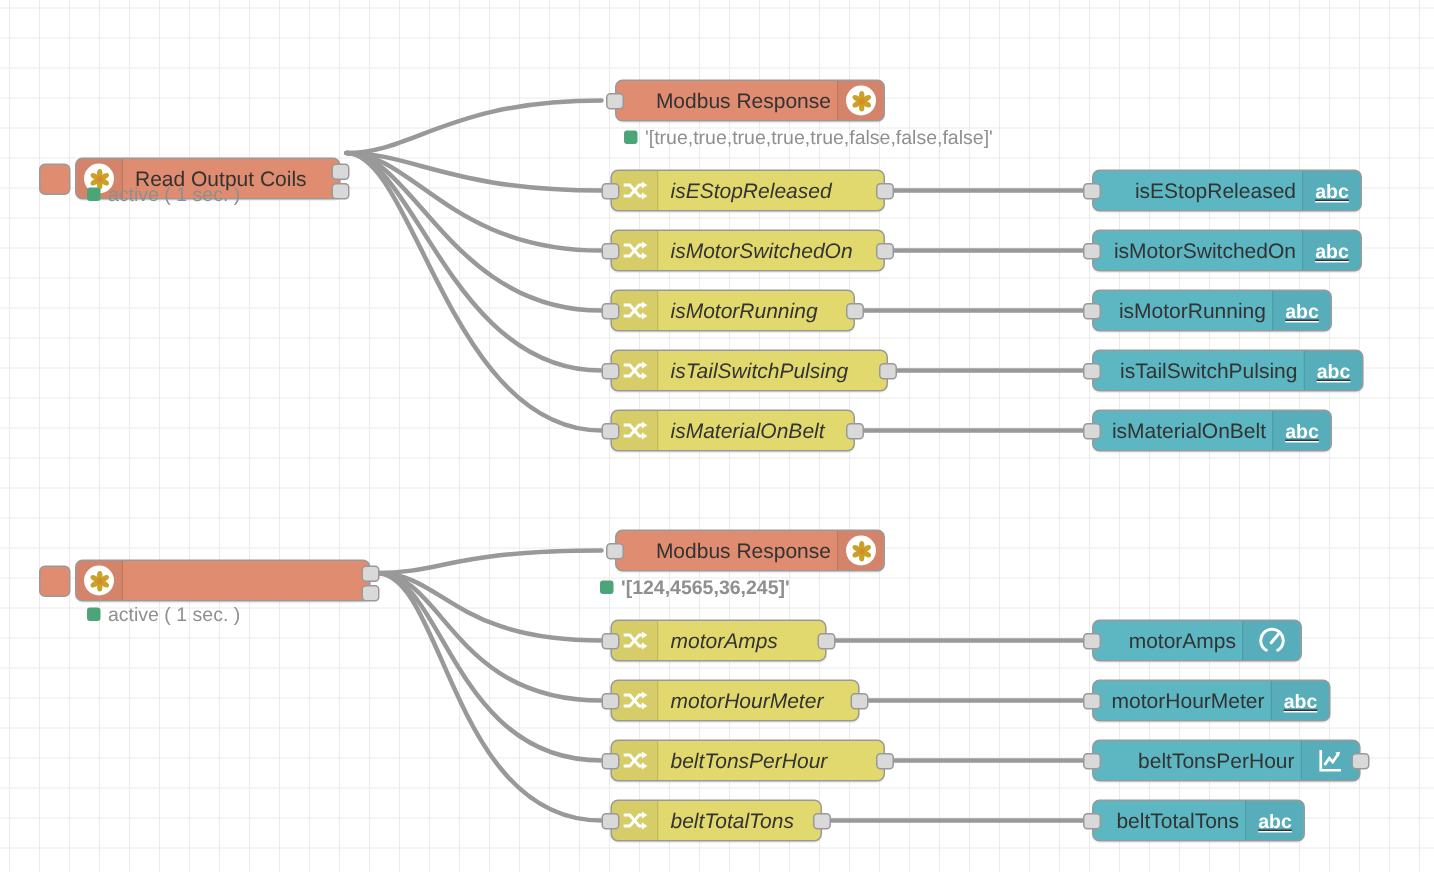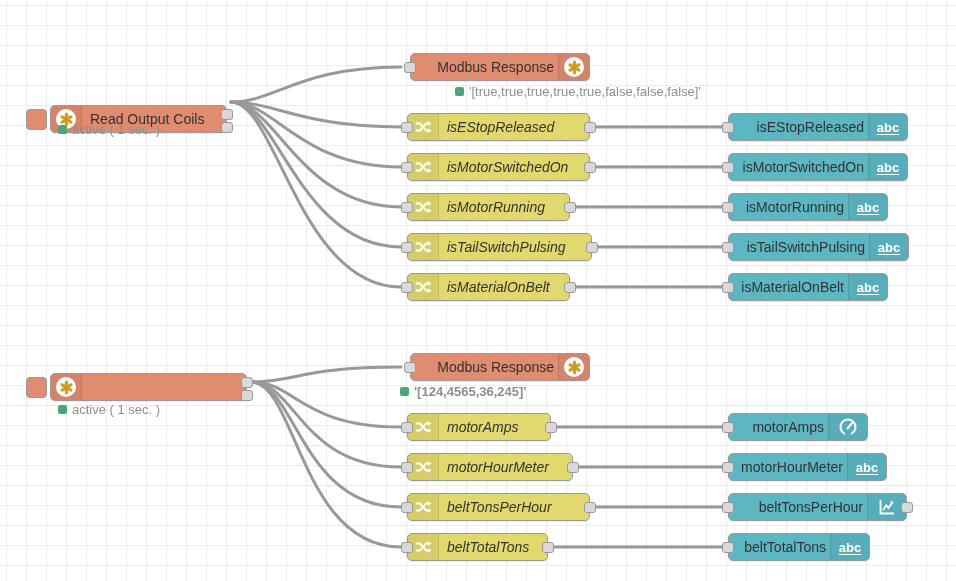--- a/index.html
+++ b/index.html
@@ -33,21 +33,21 @@
   .label.left-al{justify-content:flex-start;padding-left:8px;}
   .label.right-al{justify-content:flex-end;padding-right:4px;}
   .italic{font-style:italic;}
 
   .icon-region{
     display:flex;align-items:center;justify-content:center;
     background:rgba(0,0,0,0.05);position:relative;flex:none;
   }
   .icon-region.ir-left{width:30px;border-right:1px solid rgba(0,0,0,0.10);border-radius:4px 0 0 4px;}
   .icon-region.ir-right{width:30px;border-left:1px solid rgba(0,0,0,0.10);border-radius:0 4px 4px 0;}
-  .icon-region.ir-right.wide{width:38px;}
+  .icon-region.ir-right.wide{width:38px;text-decoration:underline;}
 
   .white-circle{
     width:20px;height:20px;border-radius:50%;background:#fff;
     display:flex;align-items:center;justify-content:center;
   }
   .abc{
     color:#fff;font-weight:bold;font-size:13px;
     text-decoration:underline;text-underline-offset:2px;
   }
 
@@ -141,21 +141,21 @@
             <ellipse cx="10" cy="4.8" rx="2.4" ry="4" transform="rotate(120 10 10)"></ellipse>
             <ellipse cx="10" cy="4.8" rx="2.4" ry="4" transform="rotate(180 10 10)"></ellipse>
             <ellipse cx="10" cy="4.8" rx="2.4" ry="4" transform="rotate(240 10 10)"></ellipse>
             <ellipse cx="10" cy="4.8" rx="2.4" ry="4" transform="rotate(300 10 10)"></ellipse>
           </g>
           <circle cx="10" cy="10" r="2.6" fill="#D98A2B"></circle>
         </svg>
       </div>
     </div>
   </div>
-  <div class="status" style="left:416px;top:84px;margin-left:39px;">
+  <div class="status" style="left:416px;top:84px;">
     <span class="status-dot"></span>
     <span>'[true,true,true,true,true,false,false,false]'</span>
   </div>
 
   <div class="node yellow" style="left:407px;top:113px;width:183px;">
     <div class="port port-in"></div>
     <div class="icon-region ir-left">
       <svg width="18" height="18" viewBox="0 0 20 20">
           <g stroke="#fff" stroke-width="2.2" fill="none">
             <path d="M2,6 H6.5 L13.5,14 H15.5"></path>

